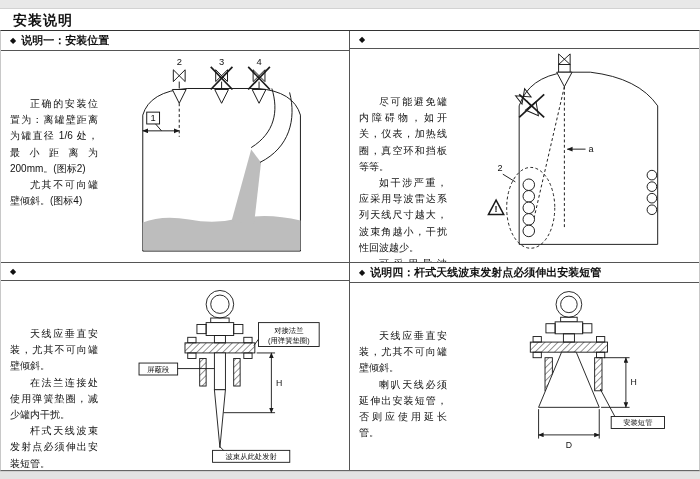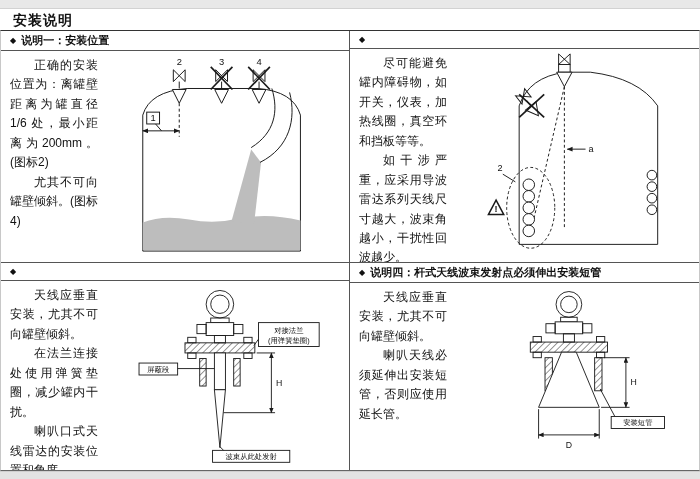--- a/index.html
+++ b/index.html
@@ -47,21 +47,21 @@
   .panel-header {
     display:flex; align-items:center; gap:5px;
     min-height:18px; padding:2px 6px 2px 9px;
     border-bottom:1px solid #555;
     font-weight:bold; font-size:11px;
   }
   .bullet { font-size:8px; line-height:1; }
   .panel-body { flex:1; display:flex; overflow:hidden; }
   .text-col {
     width:99px; padding:5px 2px 0 9px;
-    font-size:12px; line-height:1.62; text-align:justify;
+    font-size:10px; line-height:1.62; text-align:justify;margin-top:40px;
   }
   .text-col p { margin:0; text-indent:2em; }
   .diagram-col {
     flex:1; display:flex; justify-content:center; align-items:flex-start;
     padding-top:3px;
   }
   
   svg { overflow:visible; }
   svg path, svg line, svg rect, svg circle, svg ellipse, svg polygon {
     stroke:#1a1a1a; stroke-width:1; fill:none;
@@ -223,21 +223,21 @@
     </div>
 
     <div class="panel">
       <div class="panel-header">
         <span class="bullet">◆</span>
       </div>
       <div class="panel-body">
         <div class="text-col">
           <p>天线应垂直安装，尤其不可向罐壁倾斜。</p>
           <p>在法兰连接处使用弹簧垫圈，减少罐内干扰。</p>
-          <p>喇叭口式天线雷达的安装位置和角度。</p>
+          <p>杆式天线波束发射点必须伸出安装短管。</p>
         </div>
         <div class="diagram-col">
           <svg viewBox="0 0 210 198" height="182">
             <defs>
               <marker id="ar3" markerWidth="7" markerHeight="7" refX="5.5" refY="2.5" orient="auto-start-reverse">
                 <path d="M0,0 L6,2.5 L0,5 Z" style="fill:#1a1a1a;stroke:none"></path>
               </marker>
               <pattern id="h3" patternUnits="userSpaceOnUse" width="5" height="5" patternTransform="rotate(45)">
                 <line x1="0" y1="0" x2="0" y2="5"></line>
               </pattern>

